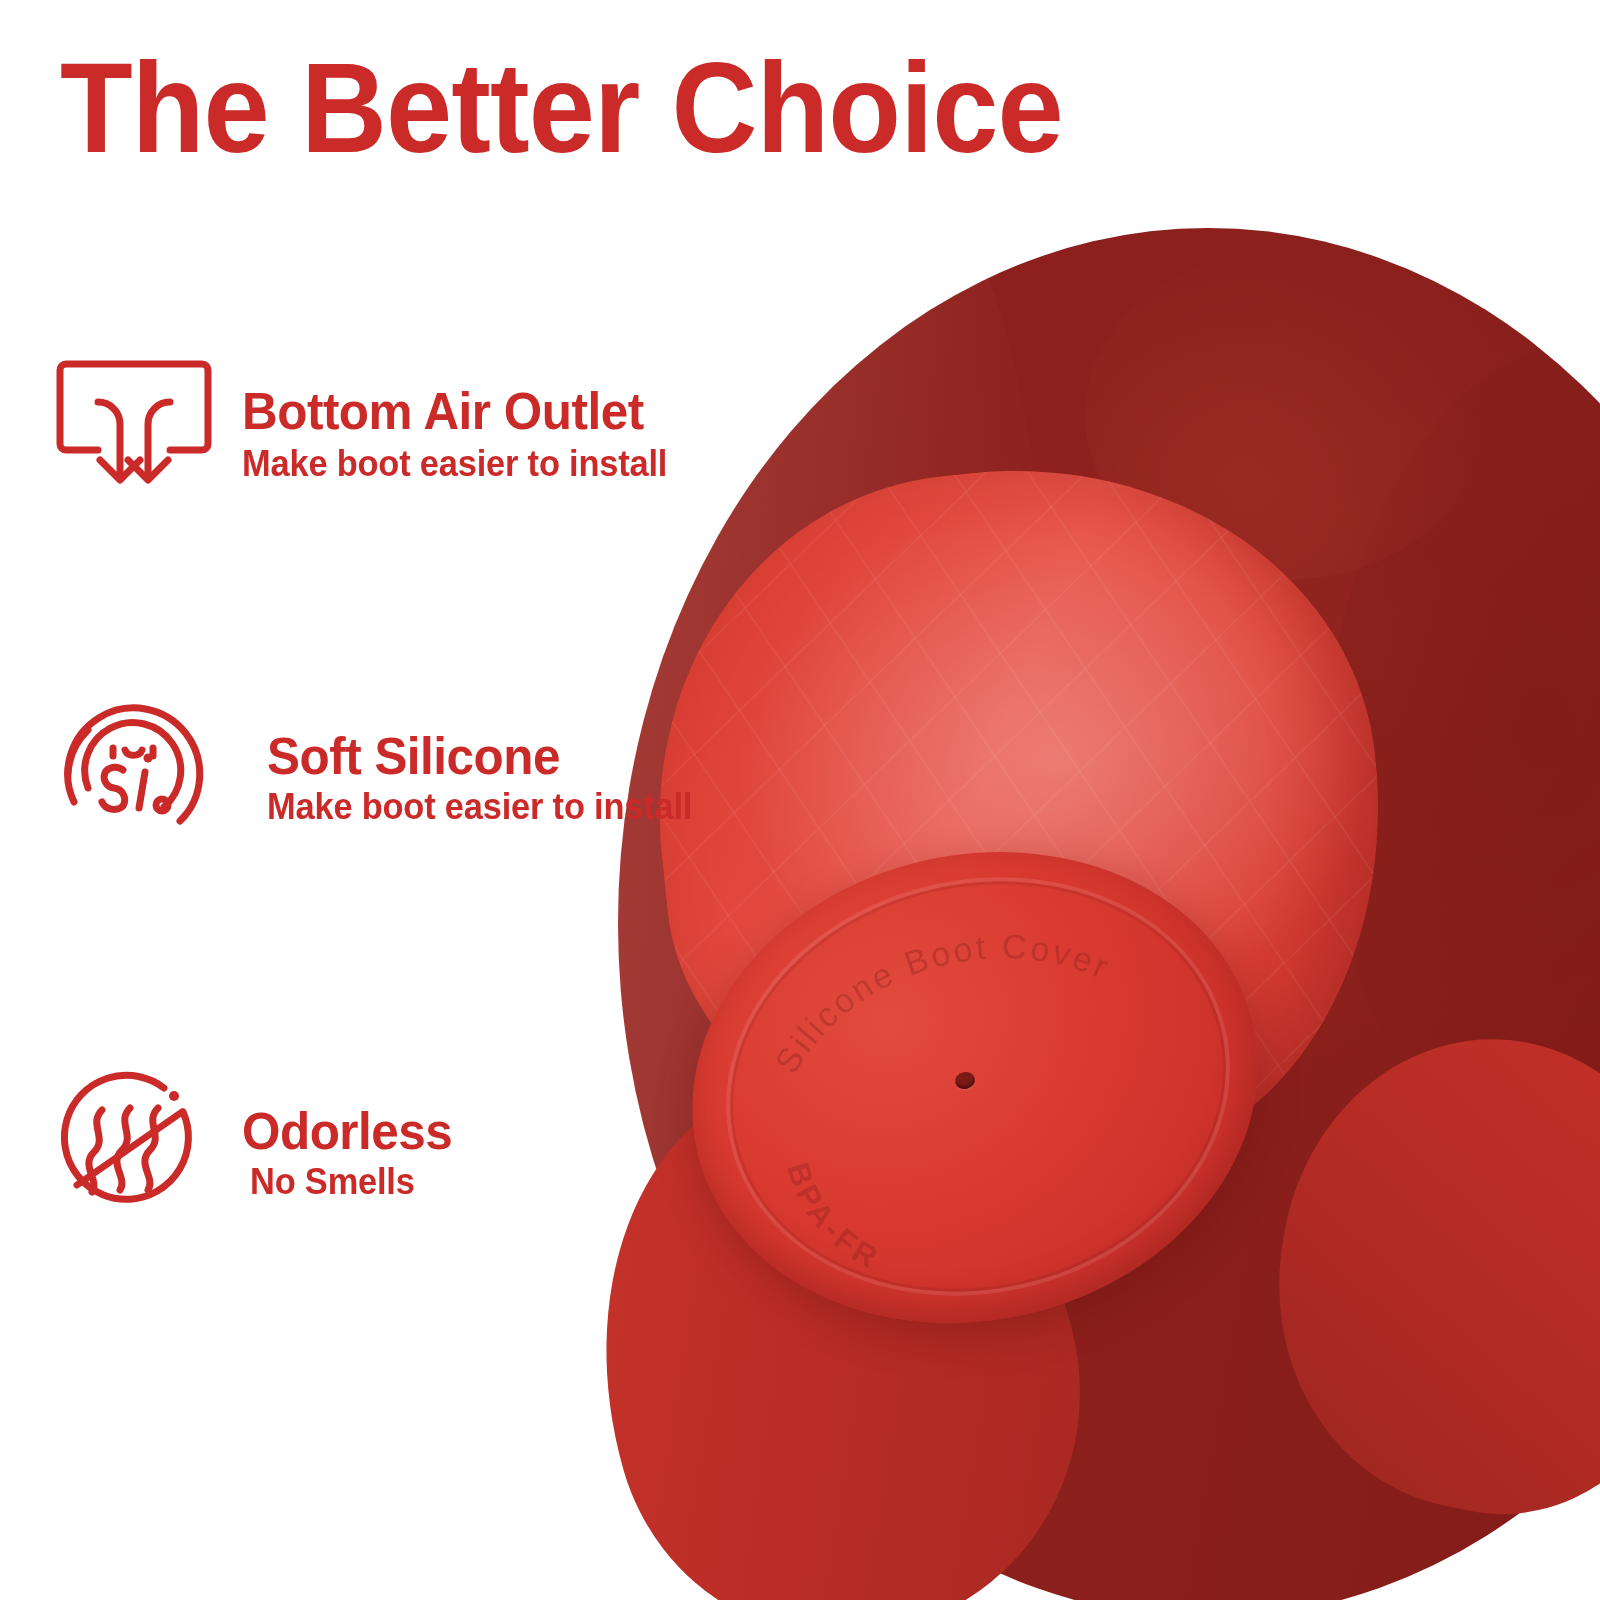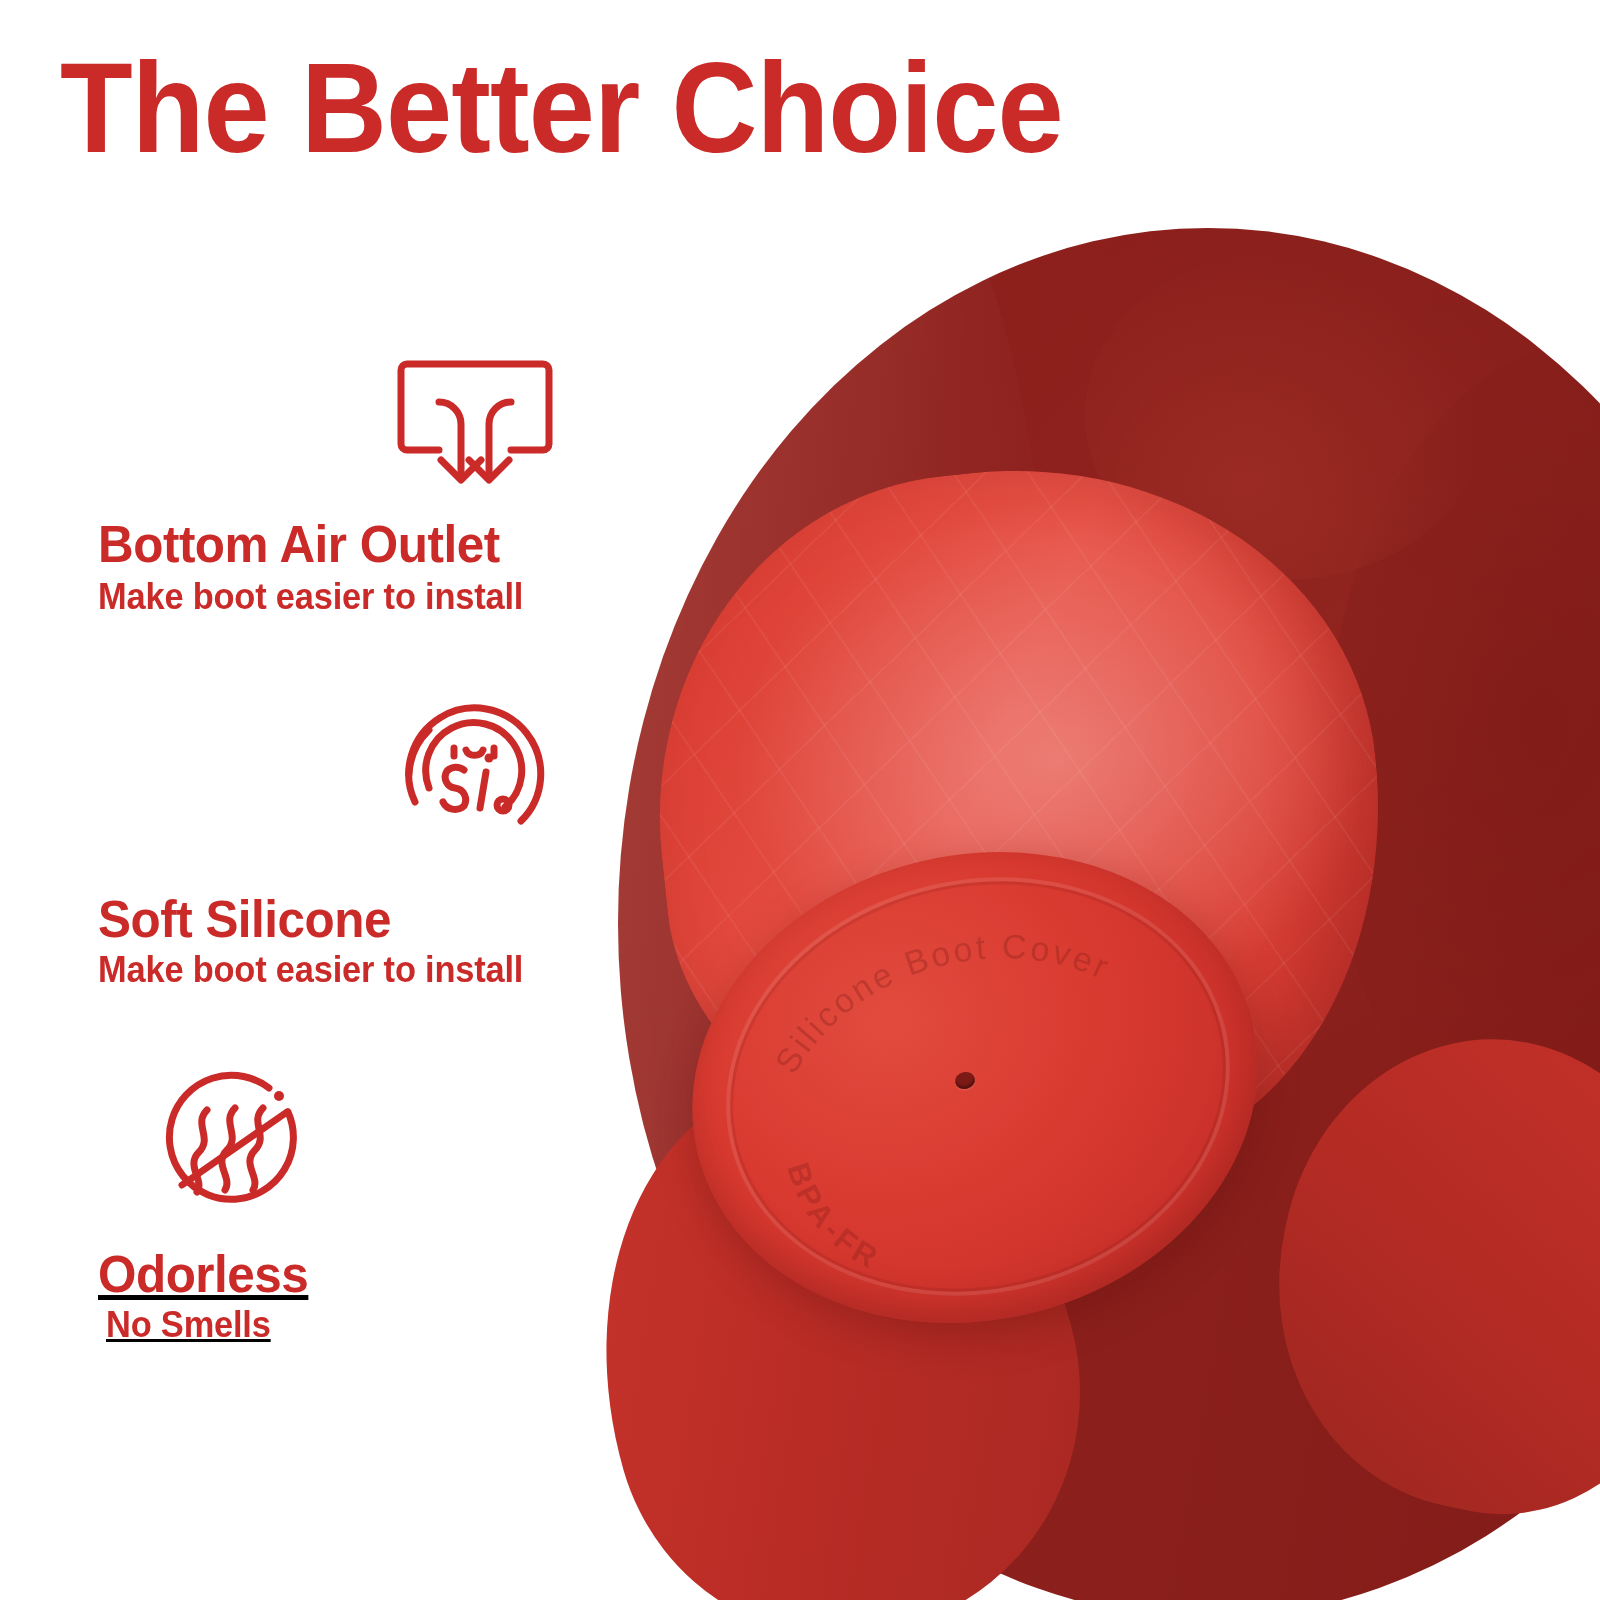--- a/index.html
+++ b/index.html
@@ -183,28 +183,27 @@
     color: #ca2a28;
     letter-spacing: -1px;
     transform: scaleX(0.93);
     transform-origin: left top;
     white-space: nowrap;
   }
 
   
   .feature {
     position: absolute;
-    left: 70px;
+    left: 54px;
     display: flex;
-    align-items: flex-end;
-    flex-direction: column;
+    align-items: center;
   }
   #feature-0 { top: 352px; }
   #feature-1 { top: 690px; gap: 25px; }
-  #feature-2 { top: 1060px; text-decoration: underline; }
+  #feature-2 { top: 1060px; }
 
   .feature-icon {
     width: 160px;
     min-width: 160px;
     height: 160px;
     display: block;
   }
   .feature-text {
     margin-left: 28px;
     padding-top: 6px;

